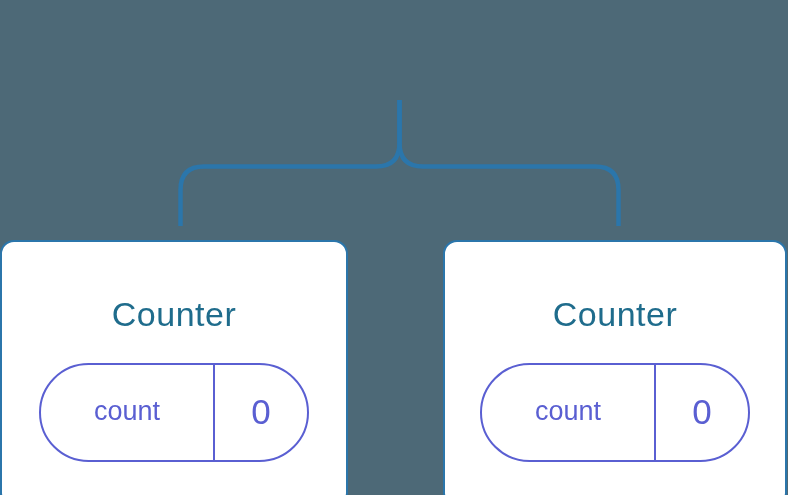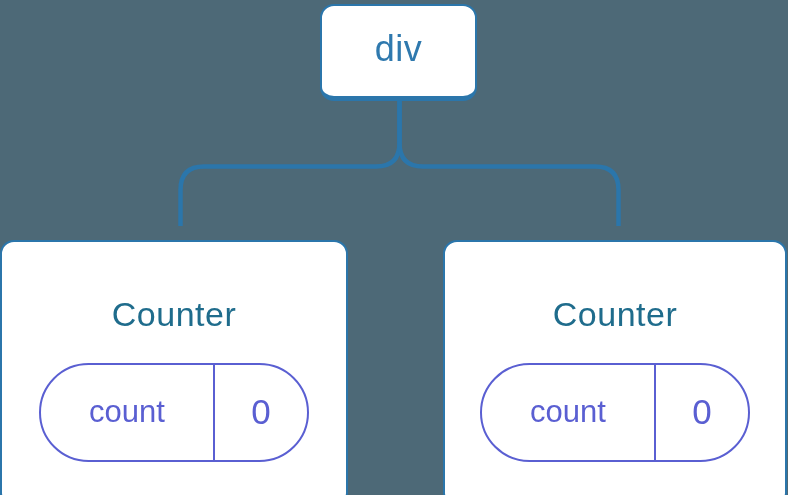--- a/index.html
+++ b/index.html
@@ -86,21 +86,21 @@
     background: #FFFFFF;
     display: flex;
     align-items: stretch;
     overflow: hidden;
   }
   .state-key-cell {
     width: 172px;
     display: flex;
     align-items: center;
     justify-content: center;
-    font-size: 31px;
+    font-size: 27px;
     color: #5A5FD2;
     padding-bottom: 2px;
   }
   .state-divider {
     width: 2px;
     background: #5A5FD2;
   }
   .state-value-cell {
     flex: 1;
     display: flex;
@@ -114,23 +114,20 @@
 </head>
 <body>
 
 <div class="stage">
 
   <svg class="connectors" width="788" height="495" viewBox="0 0 788 495" aria-hidden="true">
     <path d="M399.5,100 L399.5,143 Q399.5,166.5 376,166.5 L204,166.5 Q180.5,166.5 180.5,190 L180.5,226"></path>
     <path d="M399.5,100 L399.5,143 Q399.5,166.5 423,166.5 L595,166.5 Q618.5,166.5 618.5,190 L618.5,226"></path>
   </svg>
 
-  <div class="root-node">
-    <span class="root-label">div</span>
-  </div>
 
   <div class="component-card left">
     <div class="card-title">Counter</div>
     <div class="state-pill">
       <div class="state-key-cell">count</div>
       <div class="state-divider"></div>
       <div class="state-value-cell">0</div>
     </div>
   </div>
 

